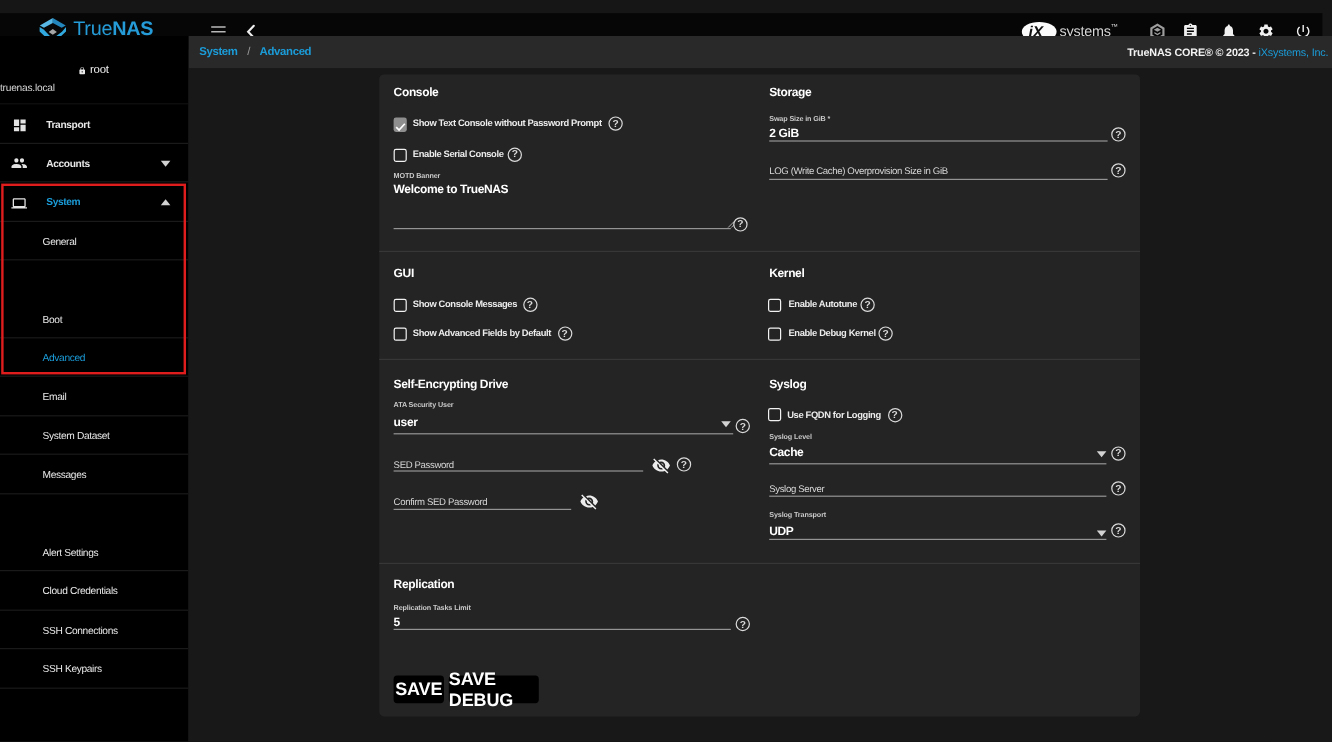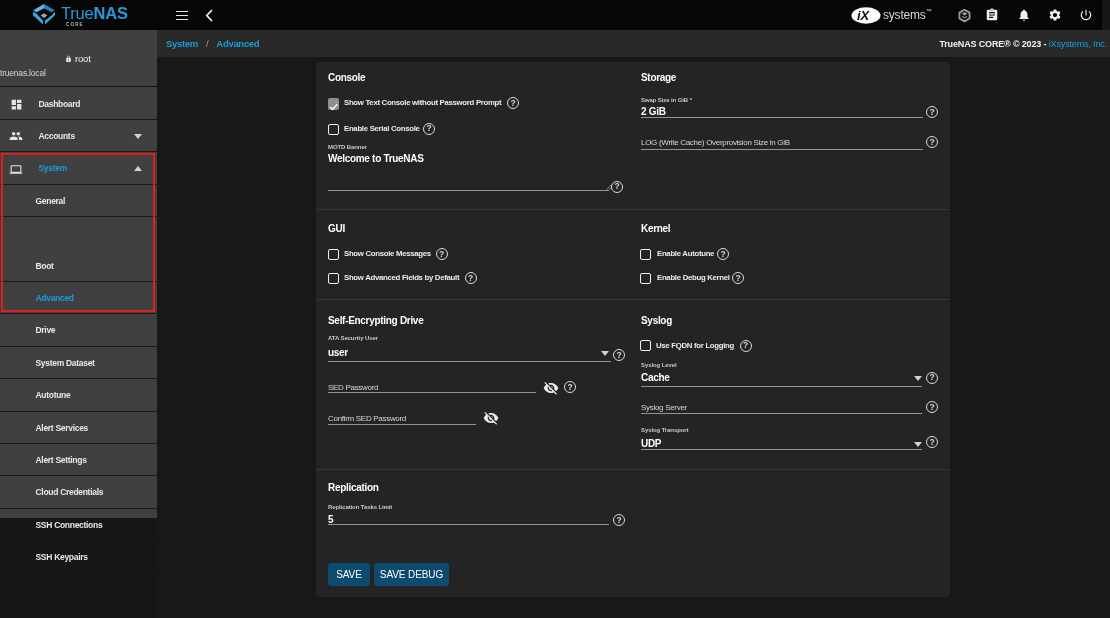--- a/index.html
+++ b/index.html
@@ -1,40 +1,40 @@
 <!DOCTYPE html>
 <html><head>
 <meta charset="utf-8">
 <style>
 *{margin:0;padding:0;box-sizing:border-box}
 html,body{width:1110px;height:618px;overflow:hidden;background:#161616;font-family:"Liberation Sans",sans-serif}
 #wrap{position:relative;width:1110px;height:618px}
 .abs{position:absolute}
-.topbar{left:0;top:0;width:1102px;height:30px;background:#060606}
-.sidebar{left:0;top:30px;width:157px;height:488px;background:#404040}
+.topbar{left:0;top:11px;width:1102px;height:30px;background:#060606}
+.sidebar{left:0;top:30px;width:157px;height:588px;background:#000000}
 .crumb{left:157px;top:30px;width:953px;height:27px;background:#292929}
 .content{left:157px;top:57px;width:953px;height:561px;background:#181818}
 .card{left:159px;top:5px;width:634px;height:535px;background:#242424;border-radius:4px}
 .h1{font-size:10px;font-weight:700;color:#fff;line-height:16px;letter-spacing:-0.3px}
 .lbl{font-size:7.8px;font-weight:700;color:#ececec;line-height:11px;letter-spacing:-0.3px}
 .slbl{font-size:6px;font-weight:700;color:#c9c9c9;line-height:8px;letter-spacing:-0.1px}
 .ph{font-size:8px;font-weight:400;color:#d6d6d6;line-height:11px;letter-spacing:-0.3px}
 .val{font-size:10px;font-weight:700;color:#fff;line-height:11px;letter-spacing:-0.3px}
 .line{height:1px;background:#949494}
 .sep{height:1px;background:#373737}
 .hq{width:12px;height:12px;border:1.3px solid #dadada;border-radius:50%;color:#dadada;font-size:8.5px;font-weight:700;display:flex;align-items:center;justify-content:center;line-height:1}
 .cb{width:11px;height:11px;border:1.5px solid #f2f2f2;border-radius:2px;background:#242424}
 .cbon{width:11.5px;height:11.5px;border-radius:2px;background:#8f8f8f}
 .caret{width:0;height:0;border-left:4.5px solid transparent;border-right:4.5px solid transparent;border-top:5px solid #d2d2d2}
 .mi{left:0;width:157px;height:32px;border-bottom:1px solid #1a1a1a;display:flex;align-items:center}
 .mtxt{font-size:8.5px;font-weight:700;letter-spacing:-0.3px;color:#e8e8e8;position:absolute;left:38.5px}
-.stxt{font-size:8.5px;font-weight:700;letter-spacing:-0.3px;color:#e8e8e8;position:absolute;left:35.5px}
+.stxt{font-size:8.5px;font-weight:400;letter-spacing:-0.3px;color:#e8e8e8;position:absolute;left:35.5px}
 .micon{position:absolute;left:9px;top:8px}
 .mcaret{position:absolute;left:134px;top:14px;width:0;height:0;border-left:4.5px solid transparent;border-right:4.5px solid transparent}
-.btn{background:#0c4a6e;border-radius:3px;color:#fff;font-size:10px;font-weight:400;letter-spacing:-0.1px;display:flex;align-items:center;justify-content:center}
+.btn{background:#000000;border-radius:3px;color:#fff;font-size:15px;font-weight:700;letter-spacing:-0.1px;display:flex;align-items:center;justify-content:center}
 .blue{color:#1b9cd8}
 </style>
 </head>
 <body>
 <div id="wrap">
 
   <div class="abs topbar">
     <svg class="abs" style="left:32px;top:4px" width="24" height="21" viewBox="0 0 24 21">
       <polygon points="12,0 12,4.2 4.6,8.2 1.2,6.2" fill="#58b9e6"></polygon>
       <polygon points="12,0 22.8,6.2 19.4,8.2 12,4.2" fill="#2387bd"></polygon>
@@ -92,21 +92,21 @@
       <svg class="abs" style="left:65px;top:25px" width="7" height="8" viewBox="0 0 24 24" fill="#e8e8e8">
           <path d="M18 8h-1V6c0-2.76-2.24-5-5-5S7 3.24 7 6v2H6c-1.1 0-2 .9-2 2v10c0 1.1.9 2 2 2h12c1.1 0 2-.9 2-2V10c0-1.1-.9-2-2-2zm-6 9c-1.1 0-2-.9-2-2s.9-2 2-2 2 .9 2 2-.9 2-2 2zm3.1-9H8.9V6c0-1.71 1.39-3.1 3.1-3.1 1.71 0 3.1 1.39 3.1 3.1v2z"></path>
         </svg>
       <div class="abs" style="left:75px;top:22.5px;font-size:9.5px;letter-spacing:-0.2px;color:#f0f0f0">root</div>
       <div class="abs" style="left:0;top:37.5px;width:157px;text-align:left;font-size:8.5px;letter-spacing:-0.2px;color:#d6d6d6">truenas.local</div>
     </div>
     <div class="abs mi" style="top:58px">
       <svg class="micon" style="left:10px;top:10px" width="13" height="13" viewBox="0 0 24 24" fill="#e4e4e4">
           <path d="M3 13h8V3H3v10zm0 8h8v-6H3v6zm10 0h8V11h-8v10zm0-18v6h8V3h-8z"></path>
         </svg>
-      <span class="mtxt">Dashboard</span>
+      <span class="mtxt">Transport</span>
     </div>
     <div class="abs mi" style="top:90.4px">
       <svg class="micon" style="left:9px;top:9px" width="14" height="14" viewBox="0 0 24 24" fill="#e4e4e4">
           <path d="M16 11c1.66 0 2.99-1.34 2.99-3S17.66 5 16 5c-1.66 0-3 1.34-3 3s1.34 3 3 3zm-8 0c1.66 0 2.99-1.34 2.99-3S9.66 5 8 5C6.34 5 5 6.34 5 8s1.34 3 3 3zm0 2c-2.33 0-7 1.17-7 3.5V19h14v-2.5c0-2.33-4.67-3.5-7-3.5zm8 0c-.29 0-.62.02-.97.05 1.16.84 1.97 1.97 1.97 3.45V19h6v-2.5c0-2.33-4.67-3.5-7-3.5z"></path>
         </svg>
       <span class="mtxt">Accounts</span>
       <span class="mcaret" style="border-top:5px solid #d2d2d2"></span>
     </div>
     <div class="abs mi" style="top:122.8px">
       <svg class="micon" style="left:9px;top:10px" width="14" height="13" viewBox="0 0 24 24" fill="#e4e4e4">
@@ -118,30 +118,27 @@
     <div class="abs mi" style="top:155.2px">
         <span class="stxt">General</span>
       </div>
     <div class="abs mi" style="top:220px">
         <span class="stxt">Boot</span>
       </div>
     <div class="abs mi" style="top:252.4px">
         <span class="stxt blue">Advanced</span>
       </div>
     <div class="abs mi" style="top:284.8px">
-        <span class="stxt">Drive</span>
+        <span class="stxt">Email</span>
       </div>
     <div class="abs mi" style="top:317.2px">
         <span class="stxt">System Dataset</span>
       </div>
     <div class="abs mi" style="top:349.6px">
-        <span class="stxt">Autotune</span>
-      </div>
-    <div class="abs mi" style="top:382px">
-        <span class="stxt">Alert Services</span>
+        <span class="stxt">Messages</span>
       </div>
     <div class="abs mi" style="top:414.4px">
         <span class="stxt">Alert Settings</span>
       </div>
     <div class="abs mi" style="top:446.8px">
         <span class="stxt">Cloud Credentials</span>
       </div>
     <div class="abs mi" style="top:479.2px">
         <span class="stxt">SSH Connections</span>
       </div>

